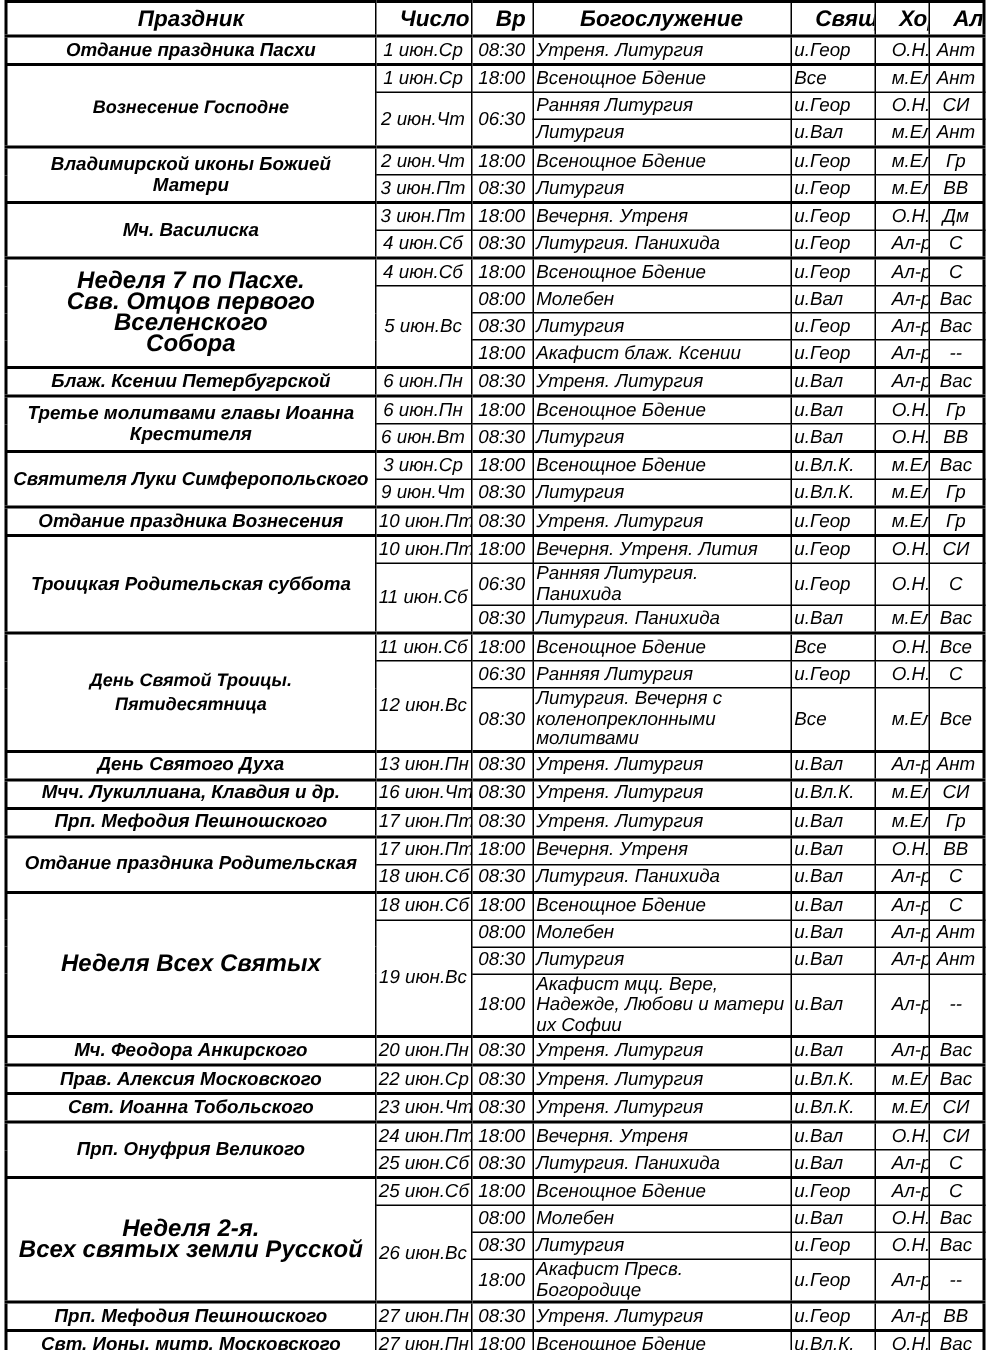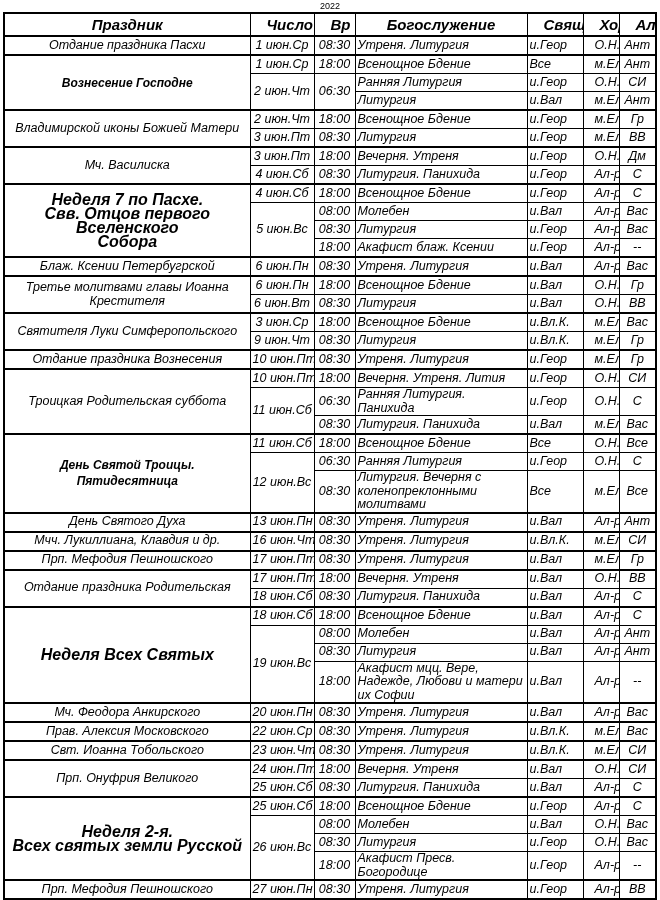--- a/index.html
+++ b/index.html
@@ -59,20 +59,21 @@
     height: 17px;
     padding: 0 2px;
     overflow: hidden;
   }
   tr.block-start td { border-top: 2px solid #000; }
   tr.tall td { height: 30px; }
 
   td.holiday {
     text-align: center;
     white-space: pre-line;
+    font-weight: bold;
   }
   td.holiday.bold-large {
     font-weight: bold;
     font-size: 12px;
     line-height: 16px;
   }
   td.holiday.bold-medium {
     font-weight: bold;
     font-size: 16px;
     line-height: 14px;
@@ -83,21 +84,20 @@
   }
   td.service { text-align: left; }
   td.priest  { text-align: left; white-space: nowrap; padding-right: 0; }
   td.choir   { text-align: center; white-space: nowrap; padding-right: 0; padding-left: 11px; }
   td.altar   { text-align: center; white-space: nowrap; padding: 0 1px; }
 </style>
 </head>
 <body>
 
 <div class="page">
-  <div class="year-label">2022</div>
 
   <table class="schedule">
     <colgroup>
       <col class="c-holiday">
       <col class="c-date">
       <col class="c-time">
       <col class="c-service">
       <col class="c-priest">
       <col class="c-choir">
       <col class="c-altar">

